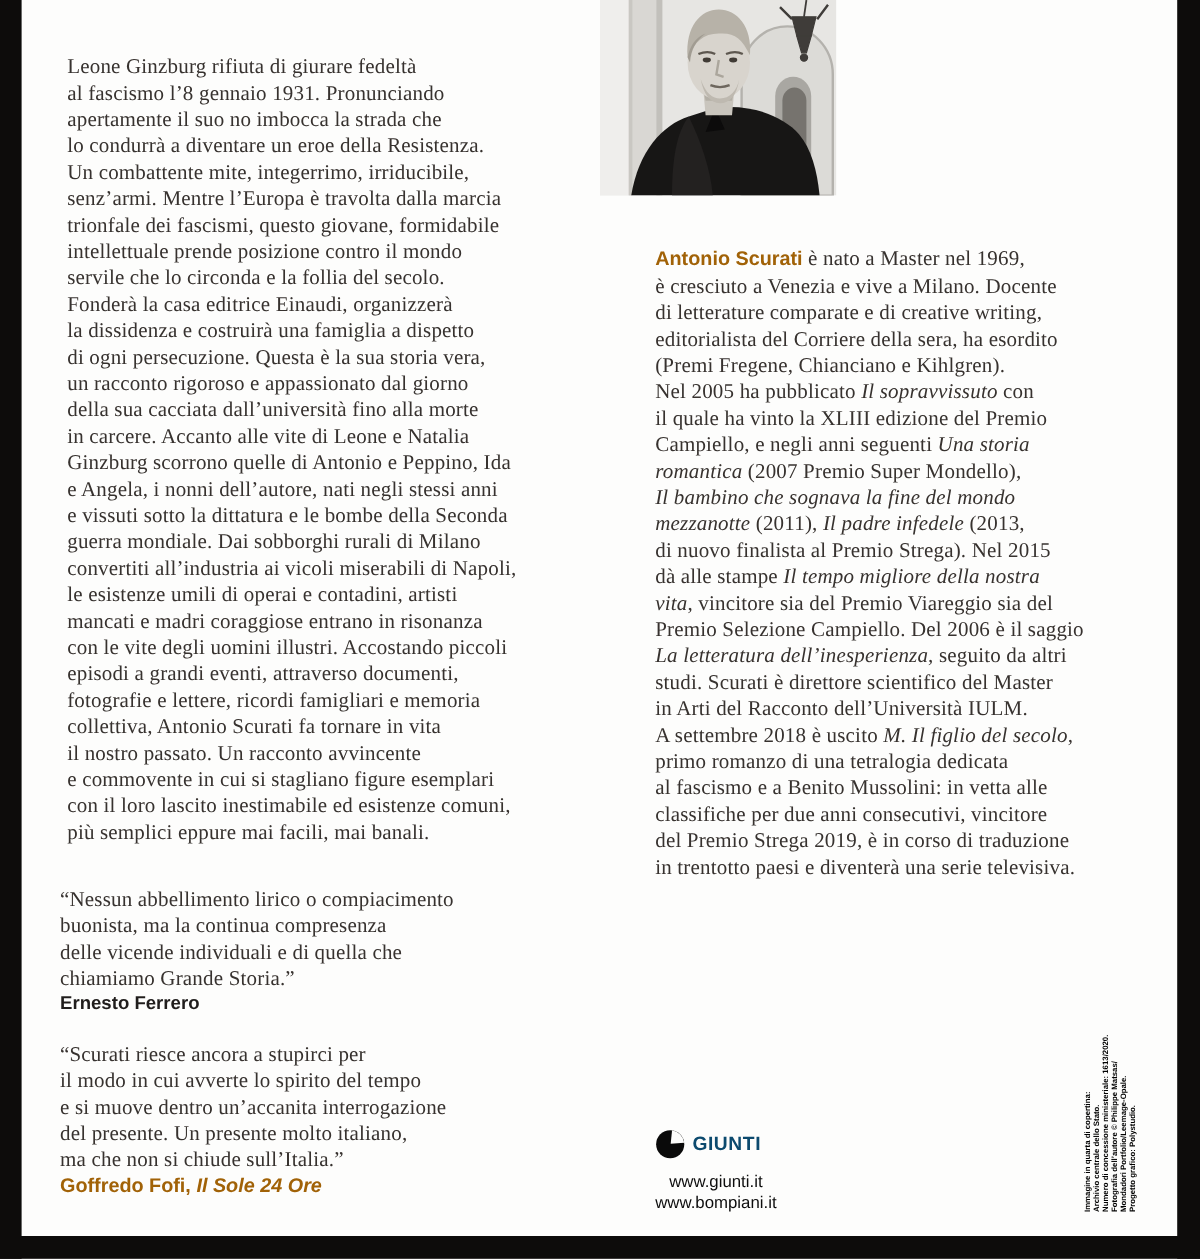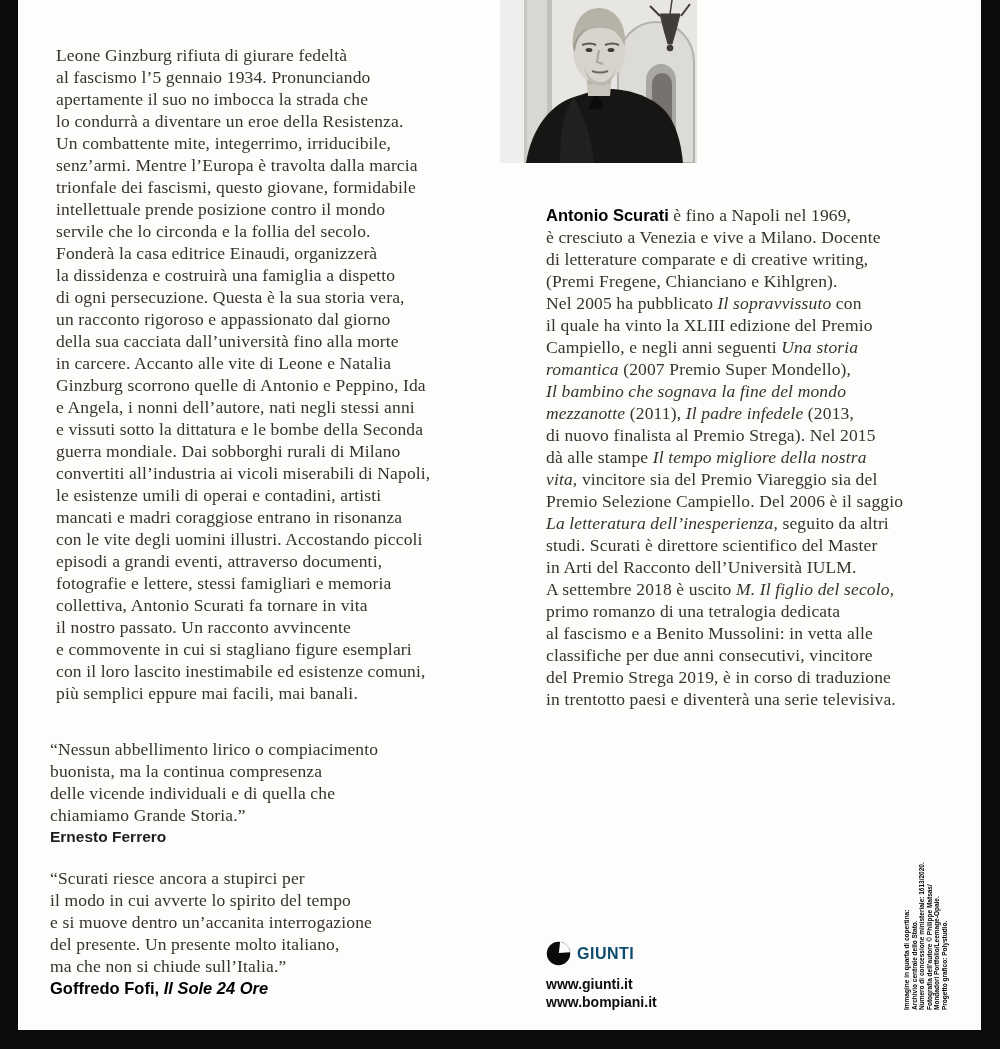--- a/index.html
+++ b/index.html
@@ -23,36 +23,36 @@
   #quote2-block{left:50px;top:867px;}
   #bio-block{left:546px;top:204px;}
 
   .attr{
     font-family:"Liberation Sans",sans-serif;font-weight:bold;
     font-size:15.5px;color:#201d1c;letter-spacing:0;
   }
   .attr .i{font-style:italic;}
   span.b{
     font-family:"Liberation Sans",sans-serif;font-weight:bold;
-    font-size:16.5px;color:#000000;letter-spacing:0;
+    font-size:16.5px;color:#a16207;letter-spacing:0;
   }
   span.i{font-style:italic;}
 
   #author-photo{position:absolute;left:500px;top:0;width:197px;height:163px;}
 
   #publisher-block{position:absolute;left:546px;top:941px;color:#0d0d0d;}
   .logo-row{display:flex;align-items:center;gap:6px;}
   .logo-mark{width:25px;height:25px;display:block;}
   .logo-text{
     font-family:"Liberation Sans",sans-serif;font-weight:bold;
     font-size:16px;letter-spacing:0.5px;color:#0c4a6e;
   }
   .urls{
-    font-family:"Liberation Sans",sans-serif;font-weight:bold;
-    font-size:14px;line-height:18px;color:#0d0d0d;margin-top:9px;
+    font-family:"Liberation Sans",sans-serif;font-weight:normal;
+    font-size:14px;line-height:18px;color:#0d0d0d;margin-top:9px;text-align:center;
   }
 
   #credits-block{
     position:absolute;left:948px;top:965px;width:150px;height:45px;
     transform:rotate(-90deg);transform-origin:left bottom;
     font-family:"Liberation Sans",sans-serif;font-weight:bold;
     font-size:6.5px;line-height:7.5px;color:#000;white-space:nowrap;
   }
 </style>
 </head>
@@ -98,21 +98,21 @@
   <path d="M105 45 C110 43 115 43 119 45" stroke="#5d574f" stroke-width="2" fill="none"></path>
   <ellipse cx="89" cy="50" rx="3.4" ry="2" fill="#403b35"></ellipse>
   <ellipse cx="111" cy="50" rx="3.4" ry="2" fill="#403b35"></ellipse>
   <path d="M99 50 L97 62 L103 64" stroke="#aba69c" stroke-width="2" fill="none"></path>
   <path d="M92 71 C97 73 103 73 108 71" stroke="#6e675e" stroke-width="2" fill="none"></path>
   <path d="M84 66 C88 78 94 82 100 82 C108 82 114 76 116 66 C114 80 108 86 100 86 C92 86 86 78 84 66 Z" fill="#beb9b0"></path>
 </svg>
 
 <div class="textcol" id="intro-block">
     <div>Leone Ginzburg rifiuta di giurare fedeltà</div>
-    <div>al fascismo l’5 gennaio 1934. Pronunciando</div>
+    <div>al fascismo l’8 gennaio 1931. Pronunciando</div>
     <div>apertamente il suo no imbocca la strada che</div>
     <div>lo condurrà a diventare un eroe della Resistenza.</div>
     <div>Un combattente mite, integerrimo, irriducibile,</div>
     <div>senz’armi. Mentre l’Europa è travolta dalla marcia</div>
     <div>trionfale dei fascismi, questo giovane, formidabile</div>
     <div>intellettuale prende posizione contro il mondo</div>
     <div>servile che lo circonda e la follia del secolo.</div>
     <div>Fonderà la casa editrice Einaudi, organizzerà</div>
     <div>la dissidenza e costruirà una famiglia a dispetto</div>
     <div>di ogni persecuzione. Questa è la sua storia vera,</div>
@@ -121,21 +121,21 @@
     <div>in carcere. Accanto alle vite di Leone e Natalia</div>
     <div>Ginzburg scorrono quelle di Antonio e Peppino, Ida</div>
     <div>e Angela, i nonni dell’autore, nati negli stessi anni</div>
     <div>e vissuti sotto la dittatura e le bombe della Seconda</div>
     <div>guerra mondiale. Dai sobborghi rurali di Milano</div>
     <div>convertiti all’industria ai vicoli miserabili di Napoli,</div>
     <div>le esistenze umili di operai e contadini, artisti</div>
     <div>mancati e madri coraggiose entrano in risonanza</div>
     <div>con le vite degli uomini illustri. Accostando piccoli</div>
     <div>episodi a grandi eventi, attraverso documenti,</div>
-    <div>fotografie e lettere, stessi famigliari e memoria</div>
+    <div>fotografie e lettere, ricordi famigliari e memoria</div>
     <div>collettiva, Antonio Scurati fa tornare in vita</div>
     <div>il nostro passato. Un racconto avvincente</div>
     <div>e commovente in cui si stagliano figure esemplari</div>
     <div>con il loro lascito inestimabile ed esistenze comuni,</div>
     <div>più semplici eppure mai facili, mai banali.</div>
   </div>
 
 <div class="textcol" id="quote1-block">
   <div>
       <div>“Nessun abbellimento lirico o compiacimento</div>
@@ -151,23 +151,24 @@
       <div>“Scurati riesce ancora a stupirci per</div>
       <div>il modo in cui avverte lo spirito del tempo</div>
       <div>e si muove dentro un’accanita interrogazione</div>
       <div>del presente. Un presente molto italiano,</div>
       <div>ma che non si chiude sull’Italia.”</div>
     </div>
   <div class="attr"><span class="b">Goffredo Fofi, </span><span class="b i">Il Sole 24 Ore</span></div>
 </div>
 
 <div class="textcol" id="bio-block">
-    <div><span class="b">Antonio Scurati</span><span> è fino a Napoli nel 1969,</span></div>
+    <div><span class="b">Antonio Scurati</span><span> è nato a Master nel 1969,</span></div>
     <div><span>è cresciuto a Venezia e vive a Milano. Docente</span></div>
     <div><span>di letterature comparate e di creative writing,</span></div>
+    <div><span>editorialista del Corriere della sera, ha esordito</span></div>
     <div><span>(Premi Fregene, Chianciano e Kihlgren).</span></div>
     <div><span>Nel 2005 ha pubblicato </span><span class="i">Il sopravvissuto</span><span> con</span></div>
     <div><span>il quale ha vinto la XLIII edizione del Premio</span></div>
     <div><span>Campiello, e negli anni seguenti </span><span class="i">Una storia</span></div>
     <div><span class="i">romantica</span><span> (2007 Premio Super Mondello),</span></div>
     <div><span class="i">Il bambino che sognava la fine del mondo</span></div>
     <div><span class="i">mezzanotte</span><span> (2011), </span><span class="i">Il padre infedele</span><span> (2013,</span></div>
     <div><span>di nuovo finalista al Premio Strega). Nel 2015</span></div>
     <div><span>dà alle stampe </span><span class="i">Il tempo migliore della nostra</span></div>
     <div><span class="i">vita</span><span>, vincitore sia del Premio Viareggio sia del</span></div>

